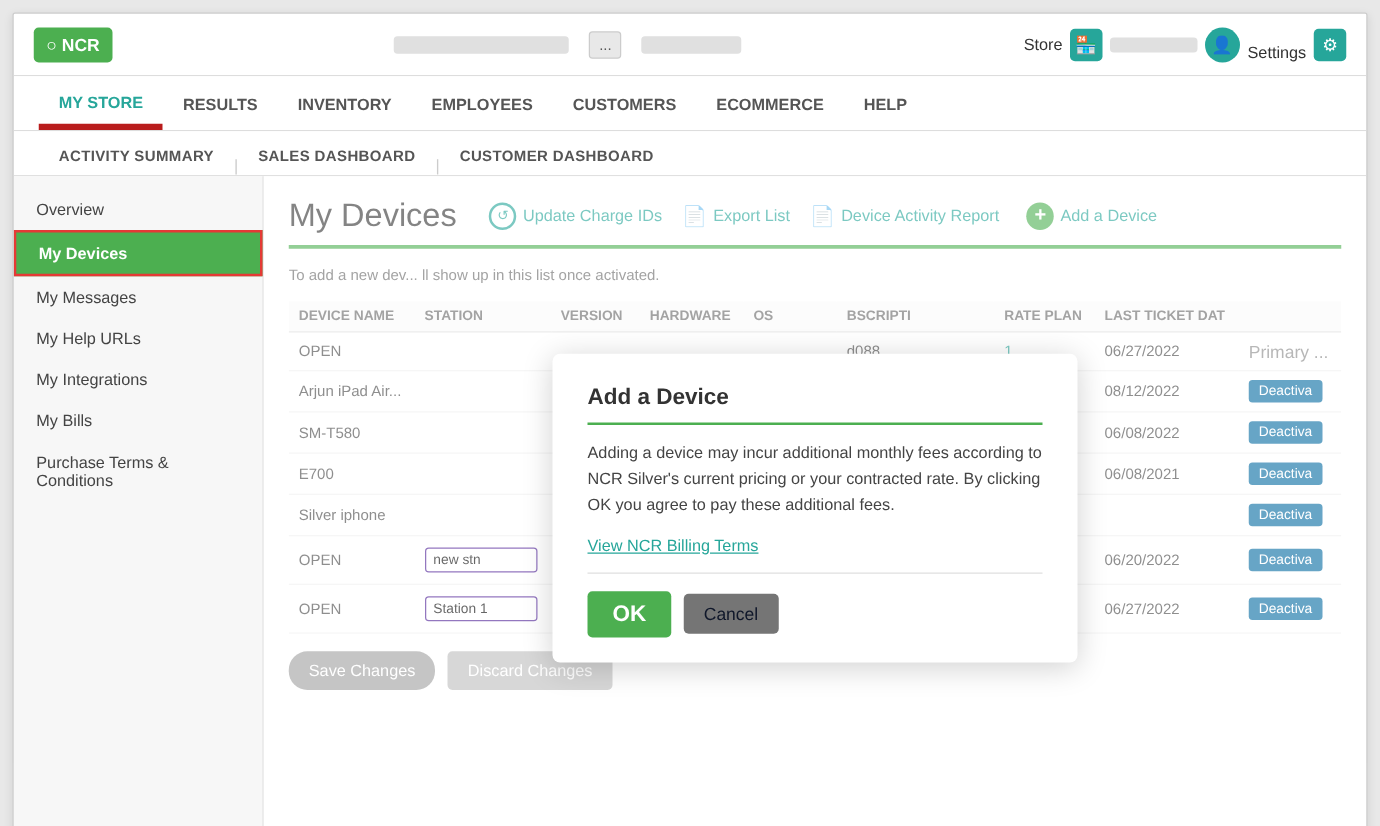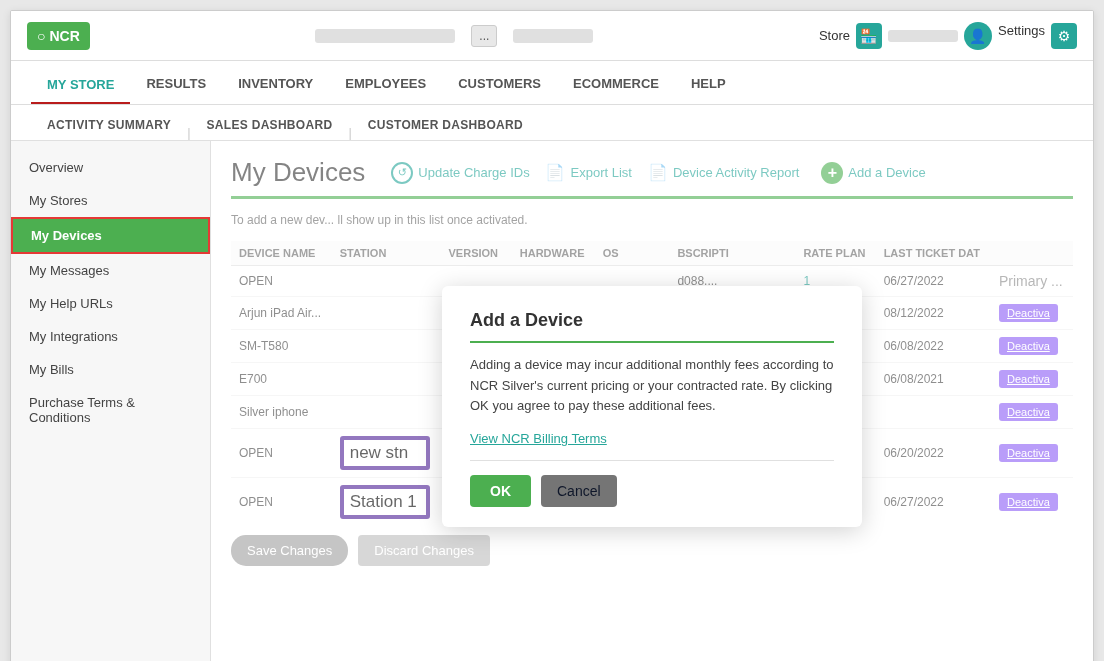--- a/index.html
+++ b/index.html
@@ -77,21 +77,21 @@
       border-radius: 50%;
       width: 28px;
       height: 28px;
       display: flex;
       align-items: center;
       justify-content: center;
       font-size: 14px;
     }
     .settings-area {
       display: flex;
-      align-items: flex-start;
+      align-items: flex-end;
       gap: 6px;
     }
     .gear-icon {
       background: #26a69a;
       color: #fff;
       border-radius: 4px;
       width: 26px;
       height: 26px;
       display: flex;
       align-items: center;
@@ -112,21 +112,21 @@
       text-decoration: none;
       color: #555;
       font-size: 13px;
       font-weight: 600;
       padding: 12px 16px 10px;
       border-bottom: 3px solid transparent;
       display: block;
     }
     .main-nav a.active {
       color: #26a69a;
-      border-bottom: 2px solid #b91c1c;
+      border-bottom: 5px solid #b91c1c;
     }
 
     
     .sub-nav {
       background: #fff;
       display: flex;
       align-items: flex-end;
       padding: 0 20px;
       height: 36px;
       border-bottom: 1px solid #e0e0e0;
@@ -267,38 +267,37 @@
       border-bottom: 1px solid #e0e0e0;
       background: #fafafa;
     }
     .devices-table td {
       padding: 7px 8px;
       border-bottom: 1px solid #f0f0f0;
       color: #444;
       vertical-align: middle;
     }
     .deactivate-btn {
-      background: #8b5cf6;
+      background: #0369a1;
       color: #fff;
       border: none;
       border-radius: 3px;
       padding: 3px 8px;
       font-size: 11px;
       cursor: pointer;
-      text-decoration: underline;
     }
     .rate-link {
       color: #26a69a;
       text-decoration: none;
     }
     .input-cell {
-      border: 4px solid #4c1d95;
+      border: 1px solid #4c1d95;
       border-radius: 3px;
       padding: 3px 6px;
-      font-size: 17px;
+      font-size: 11px;
       width: 90px;
     }
     .dropdown-cell {
       border: 1px solid #ccc;
       border-radius: 3px;
       padding: 3px 4px;
       font-size: 12px;
       background: #fff;
       width: 50px;
     }
@@ -374,21 +373,21 @@
       display: flex;
       gap: 10px;
       align-items: center;
     }
     .modal-ok-btn {
       background: #4caf50;
       color: #fff;
       border: none;
       border-radius: 4px;
       padding: 8px 20px;
-      font-size: 14px;
+      font-size: 18px;
       font-weight: 600;
       cursor: pointer;
     }
     .modal-cancel-btn {
       background: #757575;
       color: #0f172a;
       border: none;
       border-radius: 4px;
       padding: 8px 16px;
       font-size: 14px;
@@ -460,21 +459,20 @@
       <span class="sep">|</span>
       <a href="#">SALES DASHBOARD</a>
       <span class="sep">|</span>
       <a href="#">CUSTOMER DASHBOARD</a>
     </div>
 
     <div class="page-layout">
 
       <div class="sidebar">
         <a href="#">Overview</a>
-        <a href="#">My Stores</a>
         <a href="#" class="active sidebar-active-border">My Devices</a>
         <a href="#">My Messages</a>
         <a href="#">My Help URLs</a>
         <a href="#">My Integrations</a>
         <a href="#">My Bills</a>
         <a href="#">Purchase Terms &amp; Conditions</a>
       </div>
 
       <div class="main-content">
 

